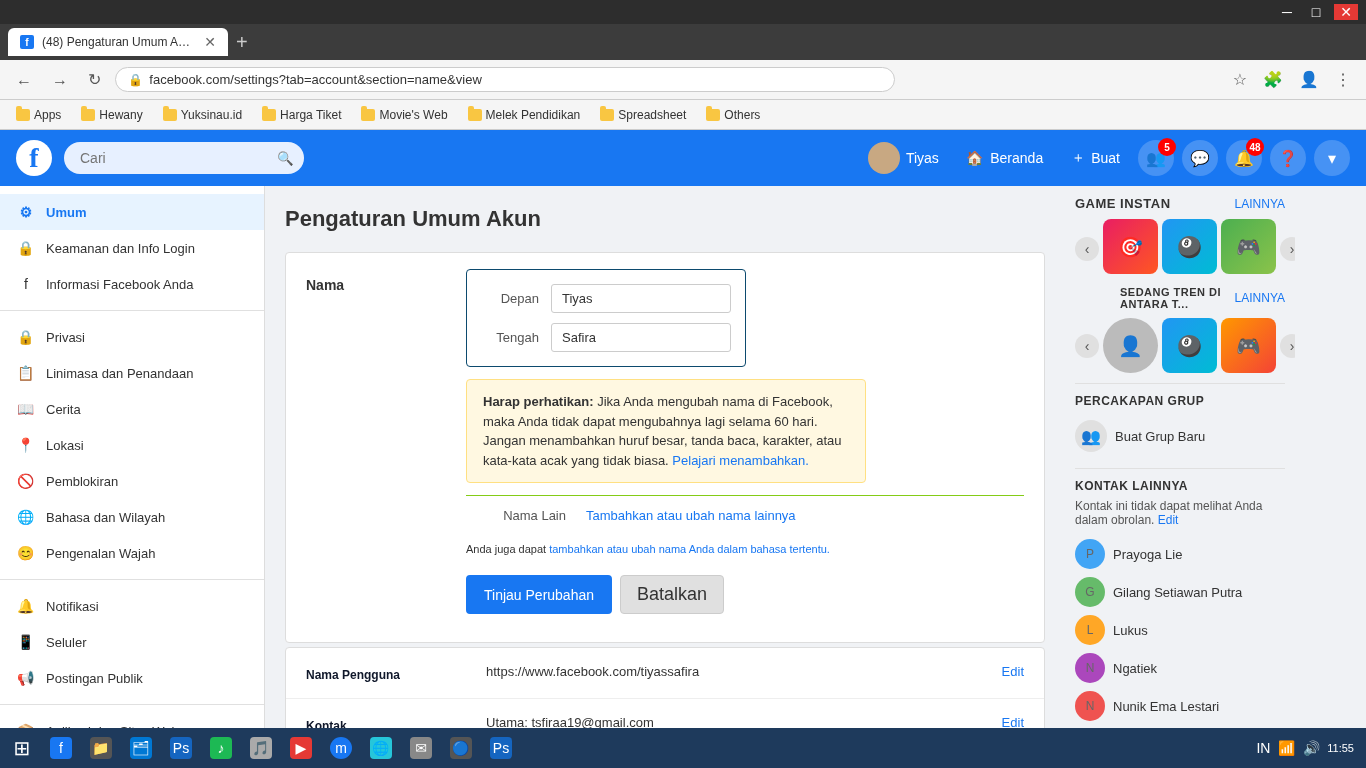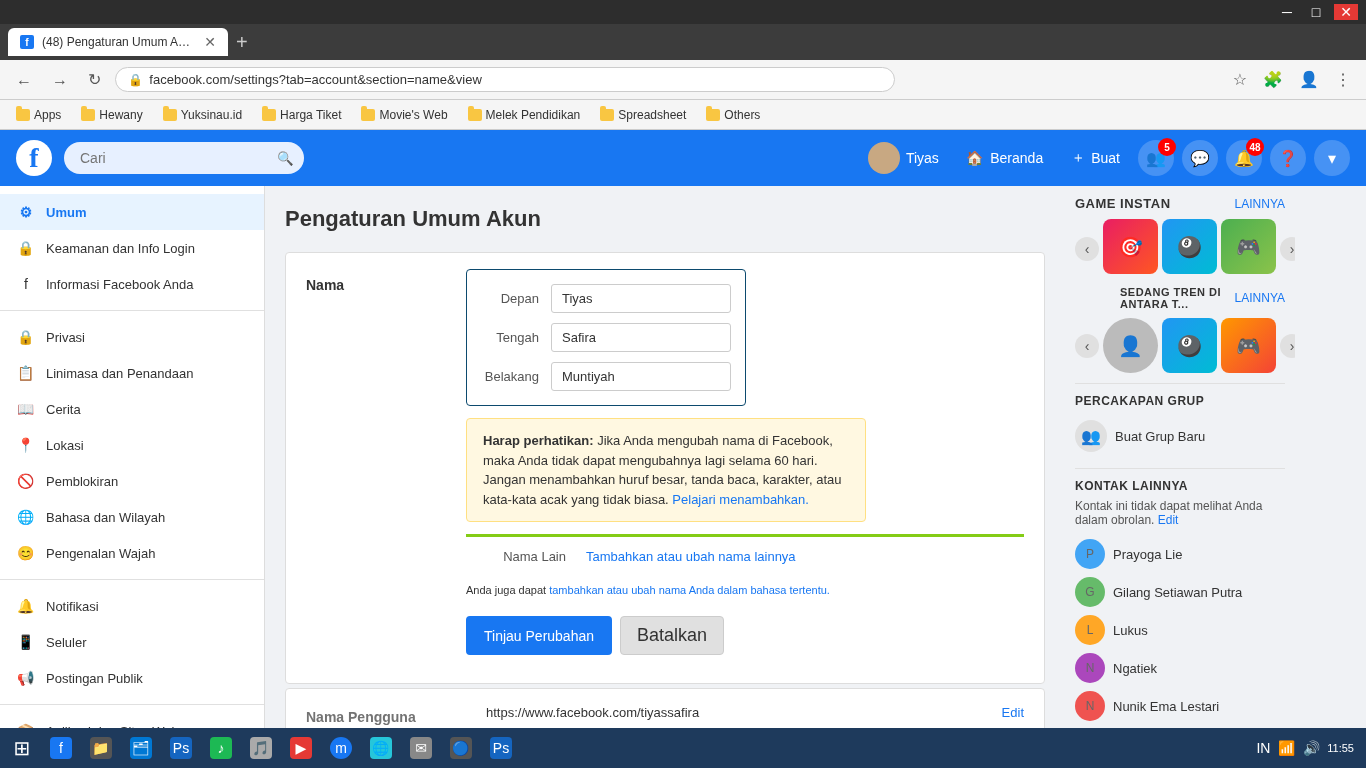--- a/index.html
+++ b/index.html
@@ -46,32 +46,32 @@
     .sidebar-item .icon { width: 20px; height: 20px; display: flex; align-items: center; justify-content: center; font-size: 14px; flex-shrink: 0; }
     .sidebar-divider { border: none; border-top: 1px solid #e0e0e0; margin: 8px 0; }
 
     
     .main-content { flex: 1; overflow-y: auto; padding: 20px; max-width: 800px; }
     .page-title { font-size: 22px; font-weight: bold; color: #333; margin-bottom: 20px; }
 
     .settings-section { background: white; border: 1px solid #ddd; border-radius: 4px; margin-bottom: 8px; }
     .settings-row { display: flex; align-items: flex-start; padding: 16px 20px; border-bottom: 1px solid #eee; }
     .settings-row:last-child { border-bottom: none; }
-    .settings-label { width: 180px; font-weight: bold; color: #737373; font-size: 14px; flex-shrink: 0; padding-top: 4px; }
+    .settings-label { width: 180px; font-weight: bold; color: #0f172a; font-size: 12px; flex-shrink: 0; padding-top: 4px; }
     .settings-value { flex: 1; color: #333; font-size: 13px; }
     .name-row { display: flex; align-items: center; margin-bottom: 10px; }
     .name-row:last-child { margin-bottom: 0; }
     .name-field-label { width: 70px; text-align: right; padding-right: 12px; color: #555; font-size: 13px; }
     .name-input { border: 1px solid #ccc; border-radius: 3px; padding: 6px 10px; font-size: 13px; width: 180px; outline: none; color: #333; }
 
     .warning-box { background: #fff8e1; border: 1px solid #ffe082; border-radius: 4px; padding: 12px 16px; margin: 12px 0; font-size: 13px; color: #333; line-height: 1.5; }
     .warning-box strong { font-weight: bold; }
     .warning-link { color: #1877f2; text-decoration: none; }
 
-    .name-other-row { display: flex; align-items: center; padding: 12px 0; border-top: 3px solid #84cc16; }
+    .name-other-row { display: flex; align-items: center; padding: 12px 0; border-top: 1px solid #84cc16; }
     .name-other-label { color: #555; font-size: 13px; width: 100px; text-align: right; margin-right: 20px; }
     .name-other-link { color: #1877f2; text-decoration: none; font-size: 13px; }
 
     .language-note { font-size: 11px; color: #333; padding: 8px 0; }
     .language-link { color: #1877f2; text-decoration: none; }
 
     .action-btns { display: flex; gap: 8px; padding: 12px 0; }
     .btn-primary { background: #1877f2; color: white; border: 2px solid #1877f2; padding: 8px 16px; border-radius: 4px; cursor: pointer; font-size: 14px; font-weight: 500; }
     .btn-secondary { background: #e0e0e0; color: #333; border: 1px solid #ccc; padding: 8px 16px; border-radius: 4px; cursor: pointer; font-size: 18px; }
 
@@ -303,24 +303,20 @@
         <div style="flex:1;">
           <div style="border: 1px solid #0c4a6e; border-radius: 4px; padding: 14px; display: inline-block; min-width: 220px;">
             <div class="name-row">
               <label class="name-field-label">Depan</label>
               <input class="name-input" type="text" value="Tiyas" style="">
             </div>
             <div class="name-row">
               <label class="name-field-label">Tengah</label>
               <input class="name-input" type="text" value="Safira" style="">
             </div>
-            <div class="name-row">
-              <label class="name-field-label">Belakang</label>
-              <input class="name-input" type="text" value="Muntiyah" style="">
-            </div>
           </div>
 
           <div class="warning-box" style="margin-top: 12px; max-width: 400px;">
             <strong>Harap perhatikan:</strong>
             <span> Jika Anda mengubah nama di Facebook, maka Anda tidak dapat mengubahnya lagi selama 60 hari. Jangan menambahkan huruf besar, tanda baca, karakter, atau kata-kata acak yang tidak biasa. </span>
             <a href="#" class="warning-link">Pelajari menambahkan.</a>
           </div>
 
           <div class="name-other-row">
             <span class="name-other-label">Nama Lain</span>

